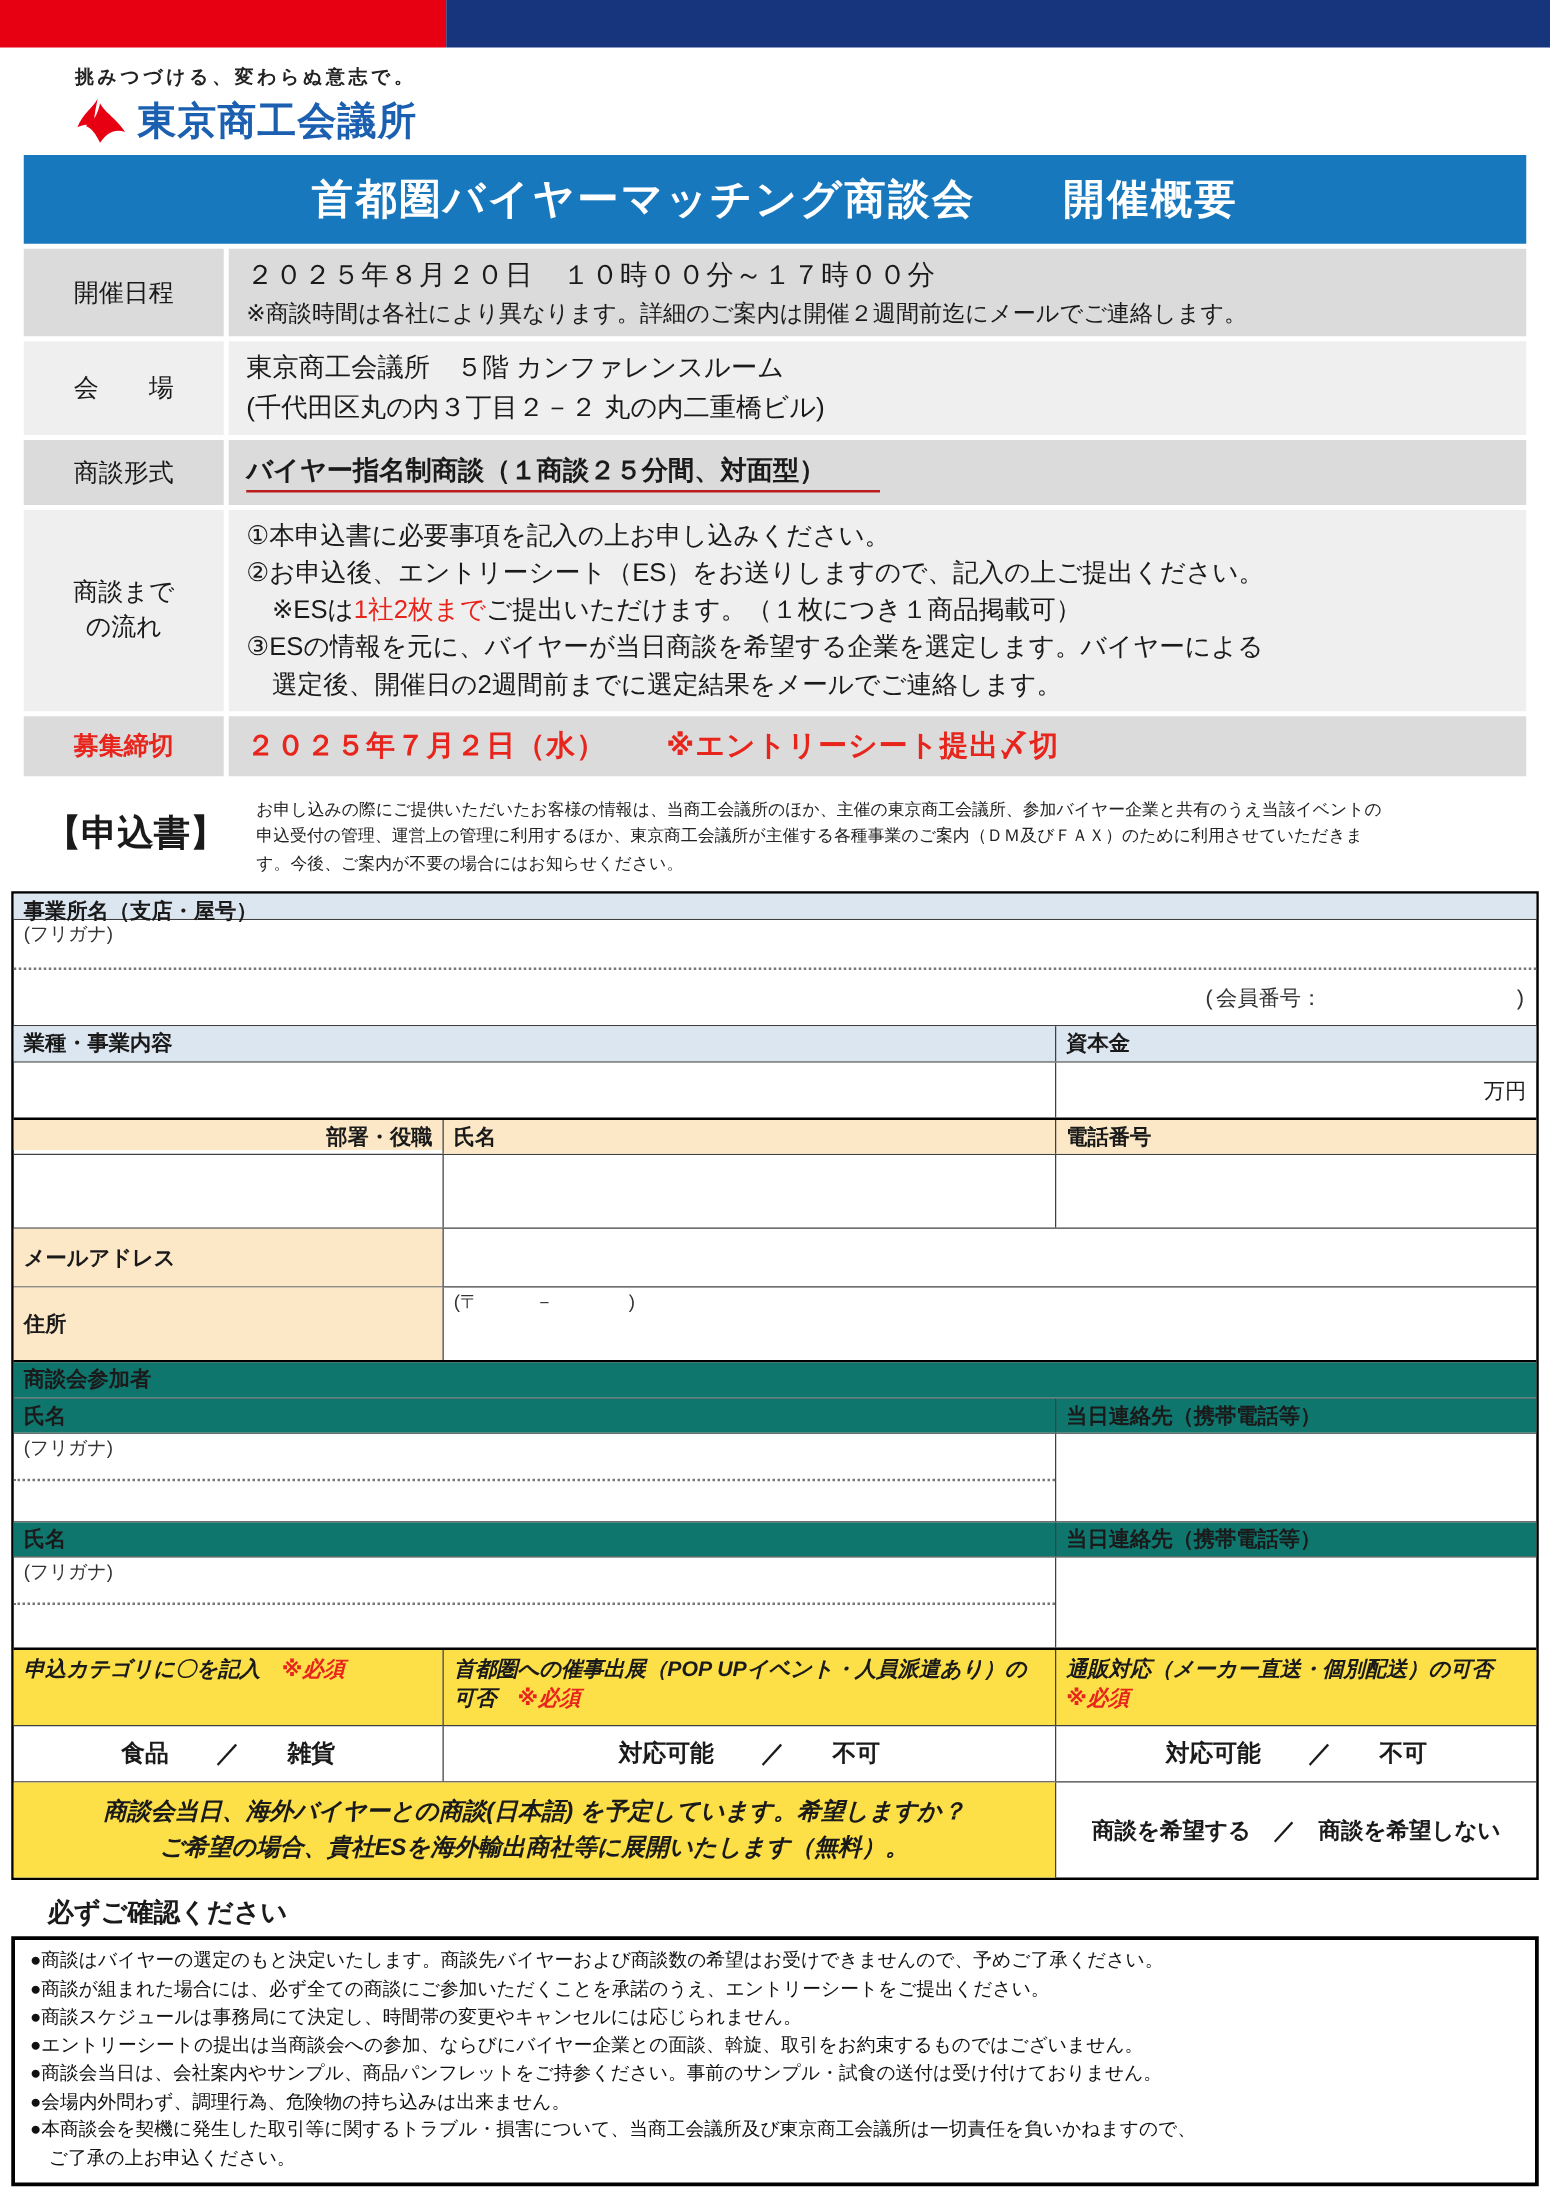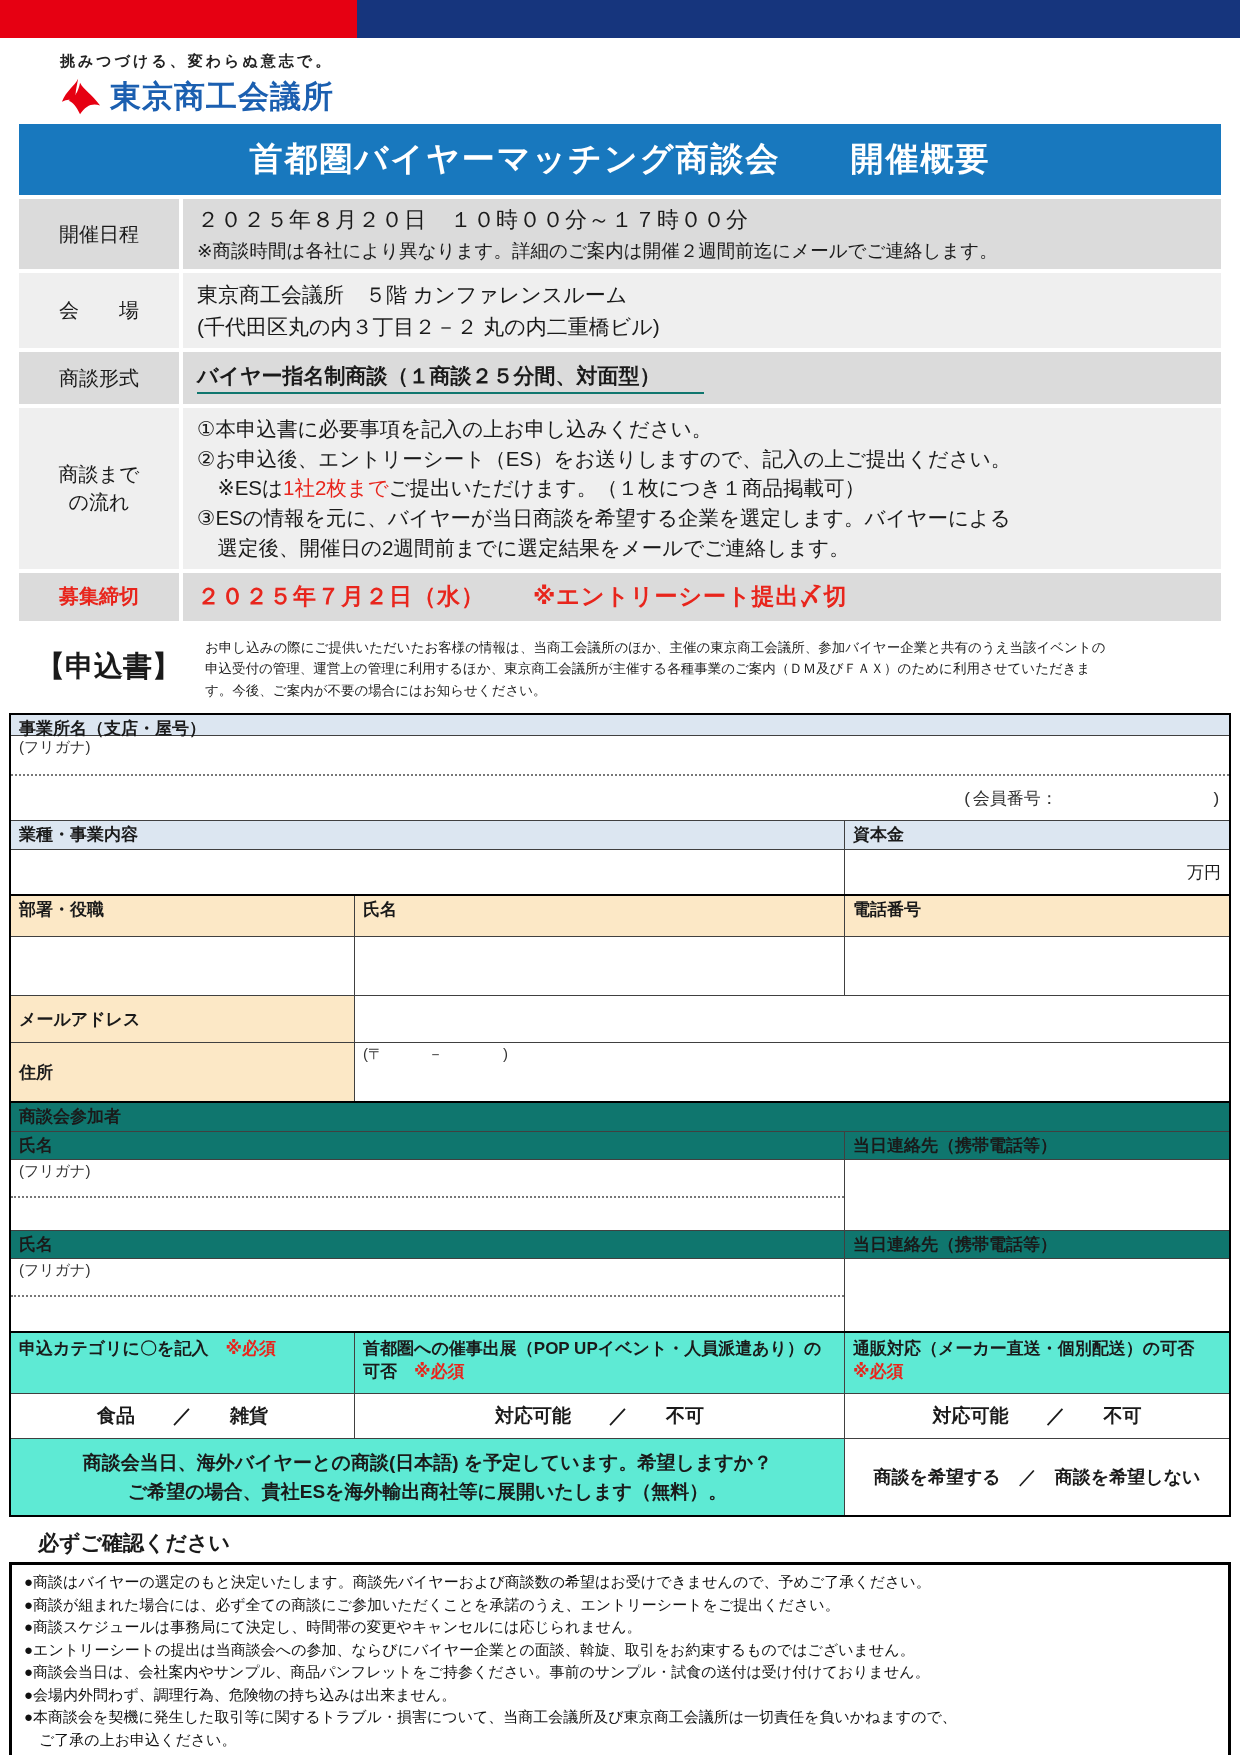--- a/index.html
+++ b/index.html
@@ -30,21 +30,21 @@
   .ilabel{width:160px;margin-right:4px;display:flex;align-items:center;
           justify-content:center;text-align:center;flex-shrink:0;}
   .icontent{flex:1;padding:6px 14px;box-sizing:border-box;display:flex;
             flex-direction:column;justify-content:center;}
   .bg-a{background:#dbdbdb;}
   .bg-b{background:#efefef;}
   .big{font-size:22px;letter-spacing:1px;}
   .note{font-size:18.5px;margin-top:3px;}
   .line21{font-size:21px;line-height:1.5;}
   .fmt-value{font-size:21px;font-weight:bold;display:inline-block;
-             border-bottom:2px solid #0f766e;padding:0 44px 2px 0;align-self:flex-start;}
+             border-bottom:2px solid #b91c1c;padding:0 44px 2px 0;align-self:flex-start;}
   .flow-line{font-size:20.5px;line-height:1.45;}
   .red-inline{color:#e8251c;}
   .deadline-label{color:#e8251c;font-weight:bold;}
   .deadline-value{color:#e8251c;font-weight:bold;font-size:23px;letter-spacing:1px;}
   .prelabel{white-space:pre-line;line-height:1.4;}
 
   
   .applysheet{display:flex;align-items:flex-start;padding:16px 30px 10px 36px;gap:24px;}
   .apply-label{font-size:29px;font-weight:bold;white-space:nowrap;margin-top:10px;}
   .privacy{font-size:13.5px;line-height:1.6;width:905px;color:#222;}
@@ -59,21 +59,21 @@
   .w1{width:343px;flex-shrink:0;}
   .w2{width:490px;flex-shrink:0;}
   .w3{flex:1;}
   .w12{width:833px;flex-shrink:0;}
   .wfull{width:100%;}
   .bl{border-left:1px solid #404040;}
   .hdr{font-weight:bold;}
   .hdr-blue{background:#dce6f1;}
   .hdr-cream{background:#fce8c6;}
   .hdr-green{background:#0f766e;}
-  .hdr-peach{background:#5eead4;}
+  .hdr-peach{background:#fde047;font-style:italic;}
   .furigana{font-size:15px;color:#333;}
   .dotted{border-bottom:2px dotted #777;}
   .right-mid{display:flex;align-items:center;justify-content:flex-end;}
   .center-mid{display:flex;align-items:center;justify-content:center;text-align:center;}
   .opt{font-size:19px;font-weight:bold;}
   .req{color:#e8251c;font-weight:bold;}
   .cat-hdr{font-weight:bold;line-height:1.35;padding-top:5px;}
   .overseas-q{font-size:19px;font-weight:bold;line-height:1.55;}
 
   
@@ -173,21 +173,21 @@
     <div class="fc w3 bl hdr hdr-blue">資本金</div>
   </div>
   <div class="frow">
     <div class="fc w12" style="height:44px;"></div>
     <div class="fc w3 bl right-mid">
         <span>万円</span>
       </div>
   </div>
 
   <div class="frow thick">
-    <div class="fc w1 hdr hdr-cream" style="height:40px;">部署・役職</div>
+    <div class="fc w1 hdr hdr-cream" style="height:24px;text-align:right;">部署・役職</div>
     <div class="fc w2 bl hdr hdr-cream">氏名</div>
     <div class="fc w3 bl hdr hdr-cream">電話番号</div>
   </div>
   <div class="frow">
     <div class="fc w1" style="height:58px;"></div>
     <div class="fc w2 bl"></div>
     <div class="fc w3 bl"></div>
   </div>
   <div class="frow">
     <div class="fc w1 hdr hdr-cream" style="height:46px;display:flex;align-items:center;">メールアドレス</div>

